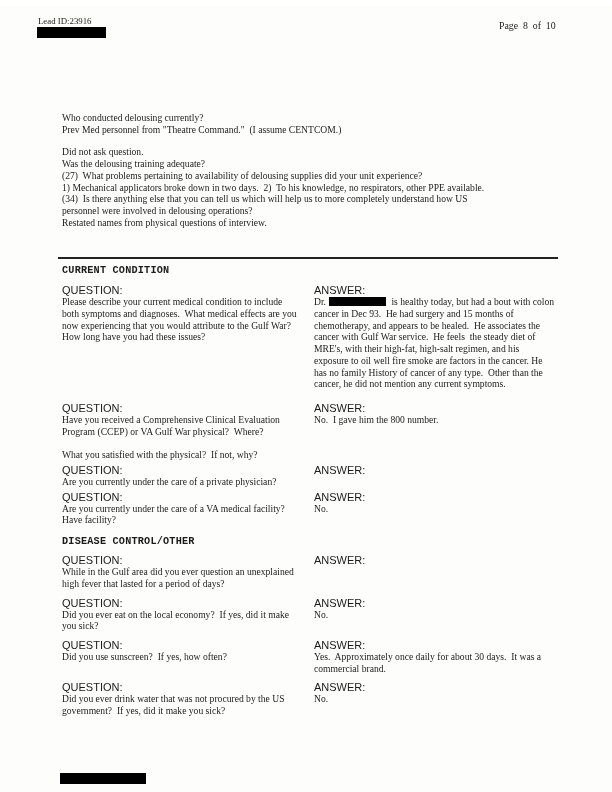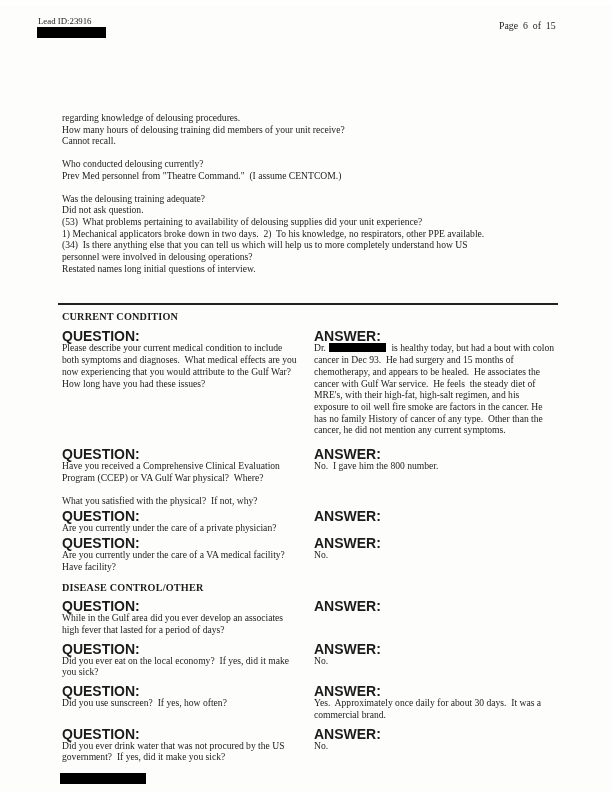--- a/index.html
+++ b/index.html
@@ -51,41 +51,41 @@
   }
   .para + .para { margin-top: 11px; }
   .rule {
     margin-top: 29px;
     margin-left: -4px;
     width: calc(100% + 6px);
     height: 2px;
     background: #222222;
   }
   .sec-title {
-    font-family: Liberation Serif, serif;
+    font-family: Liberation Mono, monospace;
     font-weight: bold;
     font-size: 10.2px;
     letter-spacing: 0.2px;
     margin-top: 6px;
     white-space: pre-wrap;
   }
   .sec-title.second { margin-top: 10px; }
   .qa {
     display: flex;
     margin-top: 8px;
   }
   .qa.gap   { margin-top: 12px; }
   .qa.tight { margin-top: 3px; }
   .qa.med   { margin-top: 7px; }
   .qcol { width: 252px; padding-right: 14px; }
   .acol { width: 242px; }
   .lbl {
     font-family: "Liberation Sans", sans-serif;
-    font-weight: bold;
-    font-size: 14px;
+    font-weight: normal;
+    font-size: 11px;
     line-height: 12px;
     white-space: pre-wrap;
   }
   .redact-inline {
     display: inline-block;
     width: 57px;
     height: 9px;
     background: #000;
     vertical-align: -1px;
     margin: 0 3px 0 3px;
@@ -99,43 +99,38 @@
     background: #000;
   }
 </style>
 </head>
 <body>
 
 <div class="page">
 
   <div class="lead-id">Lead ID:23916</div>
   <div class="redact-top"></div>
-  <div class="page-num">Page  6  of  15</div>
+  <div class="page-num">Page  8  of  10</div>
 
   <div class="content">
 
-    <div class="para">
-      <div class="line">regarding knowledge of delousing procedures.</div>
-      <div class="line">How many hours of delousing training did members of your unit receive?</div>
-      <div class="line">Cannot recall.</div>
-    </div>
 
     <div class="para">
       <div class="line">Who conducted delousing currently?</div>
       <div class="line">Prev Med personnel from "Theatre Command."  (I assume CENTCOM.)</div>
     </div>
 
     <div class="para">
+      <div class="line">Did not ask question.</div>
       <div class="line">Was the delousing training adequate?</div>
-      <div class="line">Did not ask question.</div>
-      <div class="line">(53)  What problems pertaining to availability of delousing supplies did your unit experience?</div>
+      <div class="line">(27)  What problems pertaining to availability of delousing supplies did your unit experience?</div>
       <div class="line">1) Mechanical applicators broke down in two days.  2)  To his knowledge, no respirators, other PPE available.</div>
       <div class="line">(34)  Is there anything else that you can tell us which will help us to more completely understand how US</div>
       <div class="line">personnel were involved in delousing operations?</div>
-      <div class="line">Restated names long initial questions of interview.</div>
+      <div class="line">Restated names from physical questions of interview.</div>
     </div>
 
     <div class="rule"></div>
 
     <div class="sec-title">CURRENT CONDITION</div>
 
     <div class="qa">
       <div class="qcol">
         <div class="lbl">QUESTION:</div>
         <div class="txt">Please describe your current medical condition to include both symptoms and diagnoses.  What medical effects are you now experiencing that you would attribute to the Gulf War?  How long have you had these issues?</div>
@@ -183,21 +178,21 @@
         <div class="lbl">ANSWER:</div>
         <div class="txt">No.</div>
       </div>
     </div>
 
     <div class="sec-title second">DISEASE CONTROL/OTHER</div>
 
     <div class="qa med">
       <div class="qcol">
         <div class="lbl">QUESTION:</div>
-        <div class="txt">While in the Gulf area did you ever develop an associates high fever that lasted for a period of days?</div>
+        <div class="txt">While in the Gulf area did you ever question an unexplained high fever that lasted for a period of days?</div>
       </div>
       <div class="acol">
         <div class="lbl">ANSWER:</div>
         <div class="txt"></div>
       </div>
     </div>
 
     <div class="qa med">
       <div class="qcol">
         <div class="lbl">QUESTION:</div>

